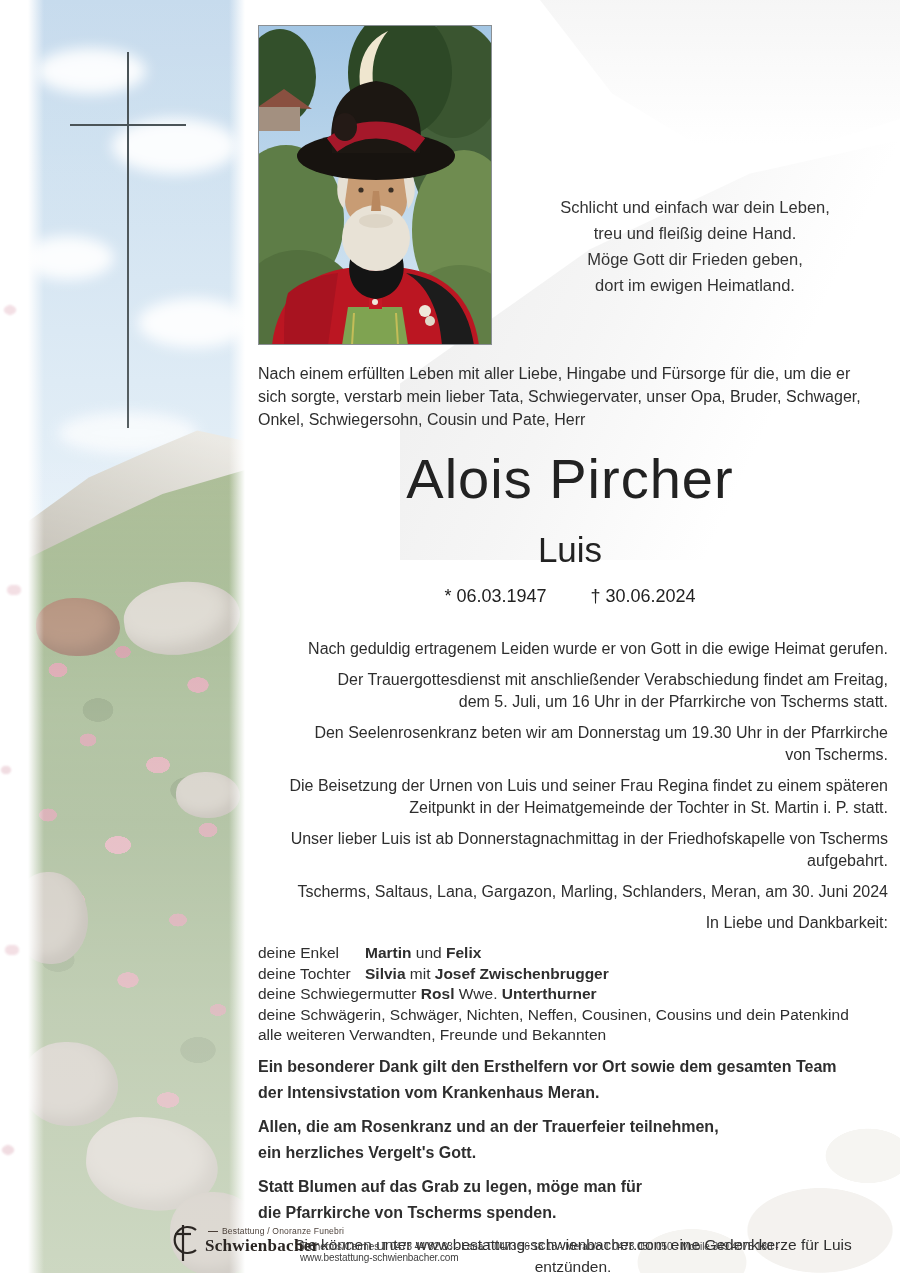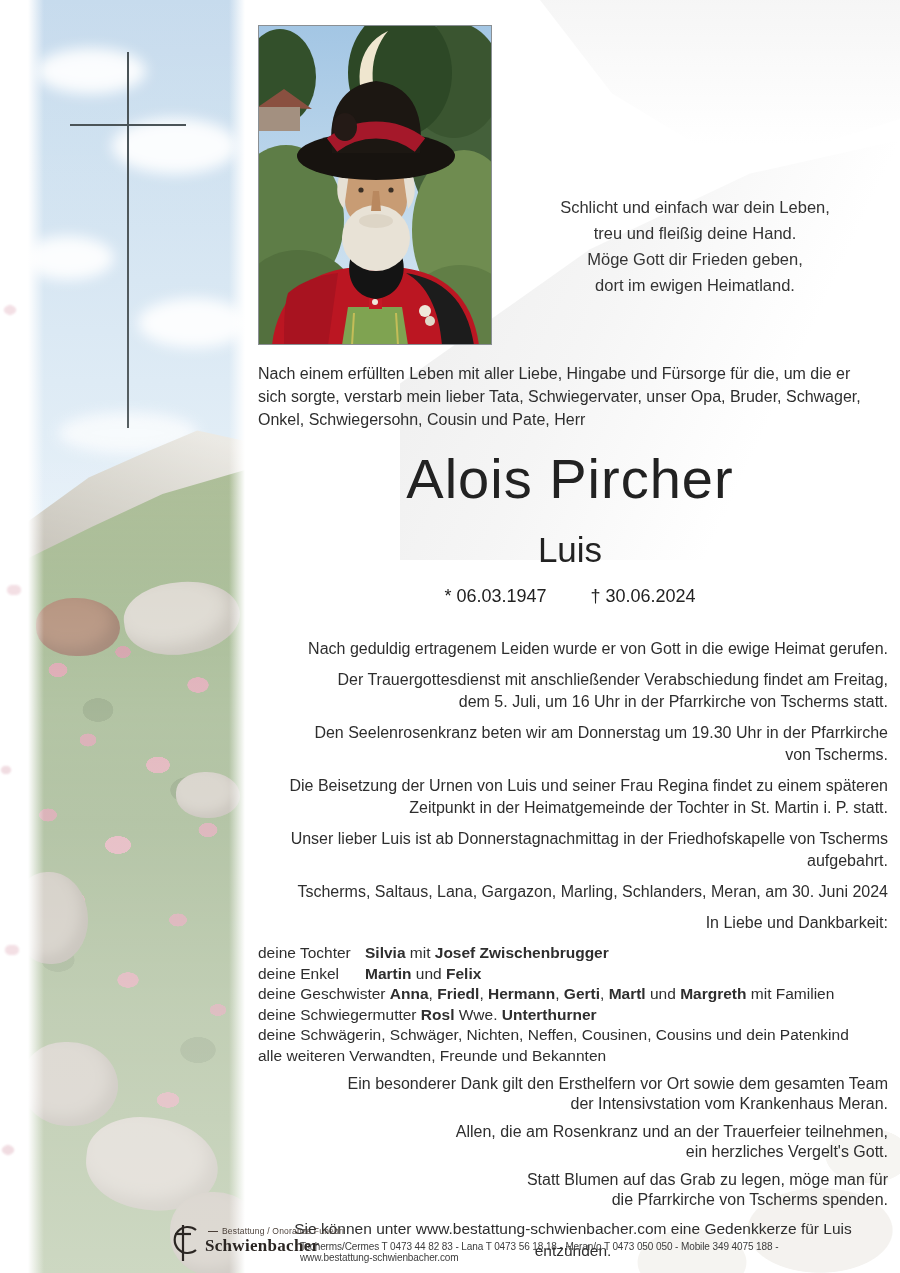--- a/index.html
+++ b/index.html
@@ -123,21 +123,21 @@
   .nickname{position:absolute;left:0;top:530px;width:624px;font-size:35px;font-weight:400;color:#222;}
   .dates{position:absolute;left:0;top:586px;width:624px;font-size:18px;color:#222;}
   .dates .gap{display:inline-block;width:44px;}
 
   .flow{position:absolute;left:258px;top:638px;width:630px;z-index:2;font-size:16px;line-height:22px;}
   .flow p{margin:0 0 9px 0;white-space:pre-line;text-align:right;}
   .family{margin:0 0 8px 0;font-size:15.5px;line-height:20.5px;}
   .family-row{white-space:nowrap;}
   .family-label{display:inline-block;width:107px;}
   .b{font-weight:bold;}
-  .thanks{margin:8px 0 8px 0;text-align:right;white-space:pre-line;line-height:20px;}
+  .thanks{margin:8px 0 8px 0;text-align:left;white-space:pre-line;line-height:26px;font-weight:bold;}
   .candle{margin-top:7px;text-align:center;font-size:15.5px;}
 
   
   .footer{position:absolute;left:0;top:1218px;width:792px;height:55px;z-index:2;}
   .logo-mark{position:absolute;left:170px;top:6px;width:32px;height:38px;}
   .brand-small{
     position:absolute;left:208px;top:8px;font-size:8.5px;color:#4a3f38;letter-spacing:.2px;
   }
   .brand-small::before{content:"";display:inline-block;width:10px;height:1px;background:#4a3f38;vertical-align:middle;margin-right:4px;}
   .brand{
@@ -266,23 +266,22 @@
   <p>Den Seelenrosenkranz beten wir am Donnerstag um 19.30 Uhr in der Pfarrkirche
 von Tscherms.</p>
   <p>Die Beisetzung der Urnen von Luis und seiner Frau Regina findet zu einem späteren
 Zeitpunkt in der Heimatgemeinde der Tochter in St. Martin i. P. statt.</p>
   <p>Unser lieber Luis ist ab Donnerstagnachmittag in der Friedhofskapelle von Tscherms
 aufgebahrt.</p>
   <p>Tscherms, Saltaus, Lana, Gargazon, Marling, Schlanders, Meran, am 30. Juni 2024</p>
   <p>In Liebe und Dankbarkeit:</p>
 
   <div class="family">
+      <div class="family-row"><span class="family-label">deine Enkel</span><span class="b">Martin</span><span> und </span><span class="b">Felix</span></div>
       <div class="family-row"><span class="family-label">deine Tochter</span><span class="b">Silvia</span><span> mit </span><span class="b">Josef Zwischenbrugger</span></div>
-      <div class="family-row"><span class="family-label">deine Enkel</span><span class="b">Martin</span><span> und </span><span class="b">Felix</span></div>
-      <div class="family-row"><span>deine Geschwister </span><span class="b">Anna</span><span>, </span><span class="b">Friedl</span><span>, </span><span class="b">Hermann</span><span>, </span><span class="b">Gerti</span><span>, </span><span class="b">Martl</span><span> und </span><span class="b">Margreth</span><span> mit Familien</span></div>
       <div class="family-row"><span>deine Schwiegermutter </span><span class="b">Rosl</span><span> Wwe. </span><span class="b">Unterthurner</span></div>
       <div class="family-row"><span>deine Schwägerin, Schwäger, Nichten, Neffen, Cousinen, Cousins und dein Patenkind</span></div>
       <div class="family-row"><span>alle weiteren Verwandten, Freunde und Bekannten</span></div>
     </div>
 
   <div class="thanks">Ein besonderer Dank gilt den Ersthelfern vor Ort sowie dem gesamten Team
 der Intensivstation vom Krankenhaus Meran.</div>
   <div class="thanks">Allen, die am Rosenkranz und an der Trauerfeier teilnehmen,
 ein herzliches Vergelt's Gott.</div>
   <div class="thanks">Statt Blumen auf das Grab zu legen, möge man für

